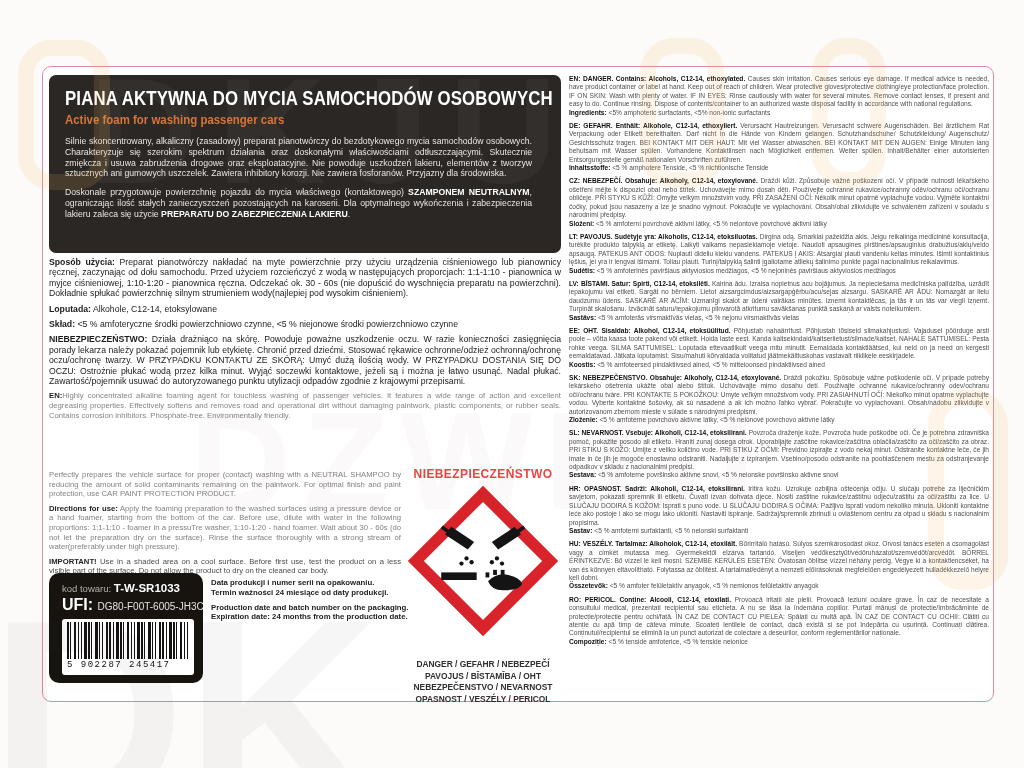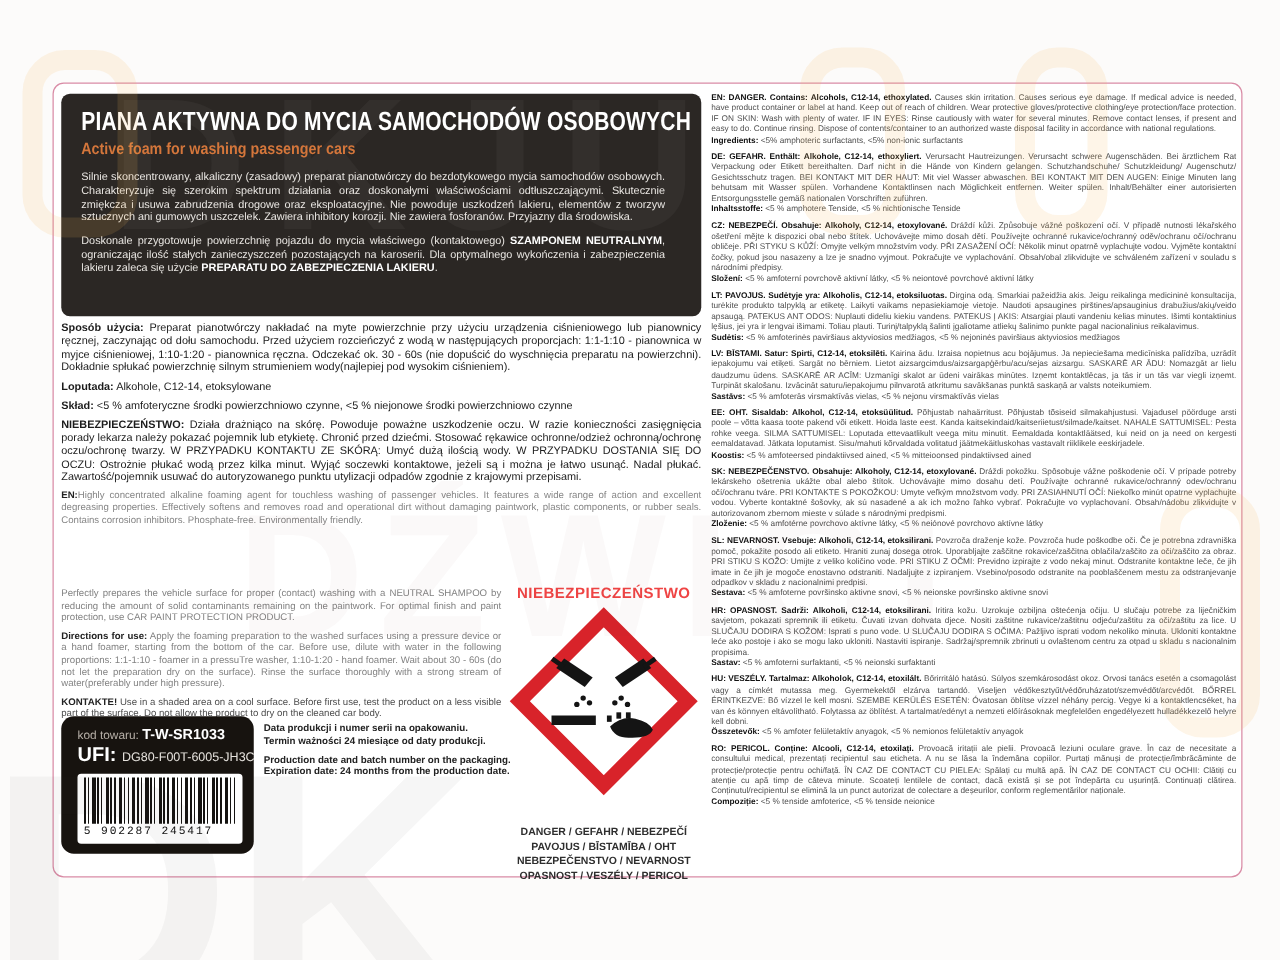--- a/index.html
+++ b/index.html
@@ -103,21 +103,21 @@
     <p><span class="b">Sposób użycia:</span><span> Preparat pianotwórczy nakładać na myte powierzchnie przy użyciu urządzenia ciśnieniowego lub pianownicy ręcznej, zaczynając od dołu samochodu. Przed użyciem rozcieńczyć z wodą w następujących proporcjach: 1:1-1:10 - pianownica w myjce ciśnieniowej, 1:10-1:20 - pianownica ręczna. Odczekać ok. 30 - 60s (nie dopuścić do wyschnięcia preparatu na powierzchni). Dokładnie spłukać powierzchnię silnym strumieniem wody(najlepiej pod wysokim ciśnieniem).</span></p>
     <p><span class="b">Loputada:</span><span> Alkohole, C12-14, etoksylowane</span></p>
     <p><span class="b">Skład:</span><span> &lt;5 % amfoteryczne środki powierzchniowo czynne, &lt;5 % niejonowe środki powierzchniowo czynne</span></p>
     <p><span class="b">NIEBEZPIECZEŃSTWO:</span><span> Działa drażniąco na skórę. Powoduje poważne uszkodzenie oczu. W razie konieczności zasięgnięcia porady lekarza należy pokazać pojemnik lub etykietę. Chronić przed dziećmi. Stosować rękawice ochronne/odzież ochronną/ochronę oczu/ochronę twarzy. W PRZYPADKU KONTAKTU ZE SKÓRĄ: Umyć dużą ilością wody. W PRZYPADKU DOSTANIA SIĘ DO OCZU: Ostrożnie płukać wodą przez kilka minut. Wyjąć soczewki kontaktowe, jeżeli są i można je łatwo usunąć. Nadal płukać. Zawartość/pojemnik usuwać do autoryzowanego punktu utylizacji odpadów zgodnie z krajowymi przepisami.</span></p>
     <p class="en-gray" style="font-size:7.7px; line-height:9.6px;"><span class="b" style="color:#222">EN:</span><span>Highly concentrated alkaline foaming agent for touchless washing of passenger vehicles. It features a wide range of action and excellent degreasing properties. Effectively softens and removes road and operational dirt without damaging paintwork, plastic components, or rubber seals. Contains corrosion inhibitors. Phosphate-free. Environmentally friendly.</span></p>
   </div>
 
   <div class="en-col">
     <p>Perfectly prepares the vehicle surface for proper (contact) washing with a NEUTRAL SHAMPOO by reducing the amount of solid contaminants remaining on the paintwork. For optimal finish and paint protection, use CAR PAINT PROTECTION PRODUCT.</p>
     <p><span class="b dk">Directions for use:</span><span> Apply the foaming preparation to the washed surfaces using a pressure device or a hand foamer, starting from the bottom of the car. Before use, dilute with water in the following proportions: 1:1-1:10 - foamer in a pressuTre washer, 1:10-1:20 - hand foamer. Wait about 30 - 60s (do not let the preparation dry on the surface). Rinse the surface thoroughly with a strong stream of water(preferably under high pressure).</span></p>
-    <p><span class="b dk">KONTAKTE!</span><span class="imp"> Use in a shaded area on a cool surface. Before first use, test the product on a less visible part of the surface. Do not allow the product to dry on the cleaned car body.</span></p>
+    <p><span class="b dk">IMPORTANT!</span><span class="imp"> Use in a shaded area on a cool surface. Before first use, test the product on a less visible part of the surface. Do not allow the product to dry on the cleaned car body.</span></p>
   </div>
 
   <div class="warn-col">
     <div class="warn-head">NIEBEZPIECZEŃSTWO</div>
     <svg width="152" height="152" viewBox="0 0 120 120">
       <polygon points="60,7 113,60 60,113 7,60" fill="#ffffff" stroke="#d8232a" stroke-width="9" stroke-linejoin="miter"></polygon>
       <g fill="#141414">
 
         <polygon points="30,39 48,51 53,45 35,33"></polygon>
         <rect x="27" y="34" width="9" height="3" transform="rotate(35 31 35)"></rect>

